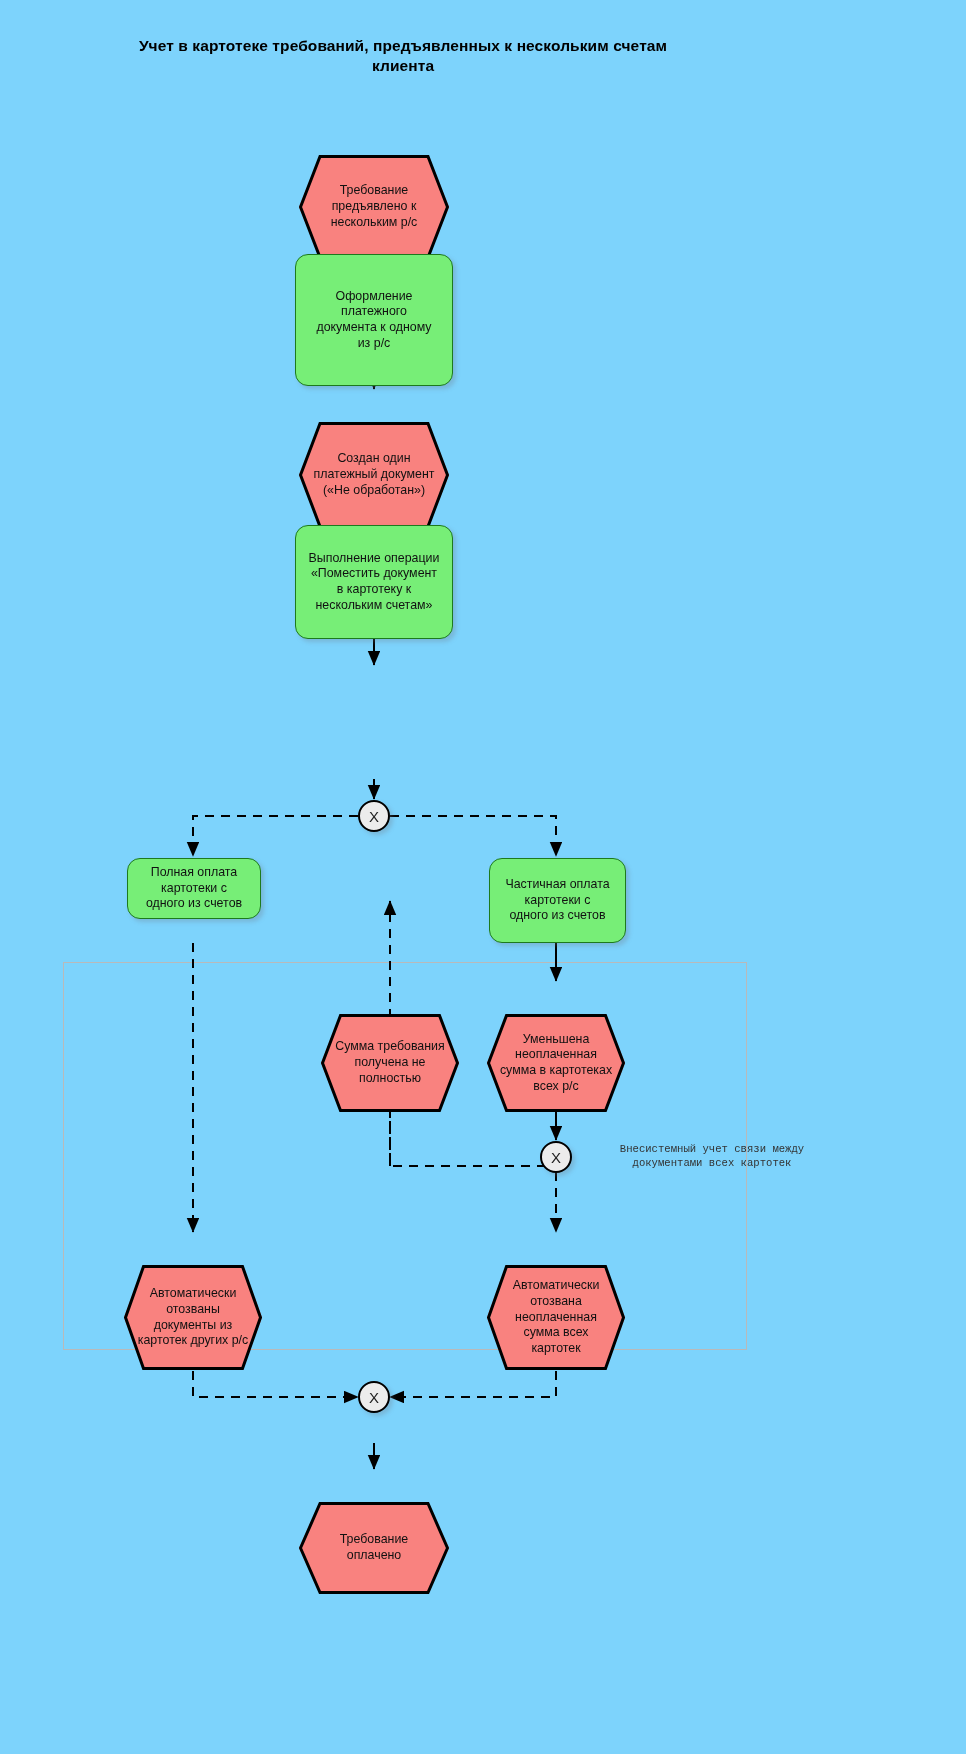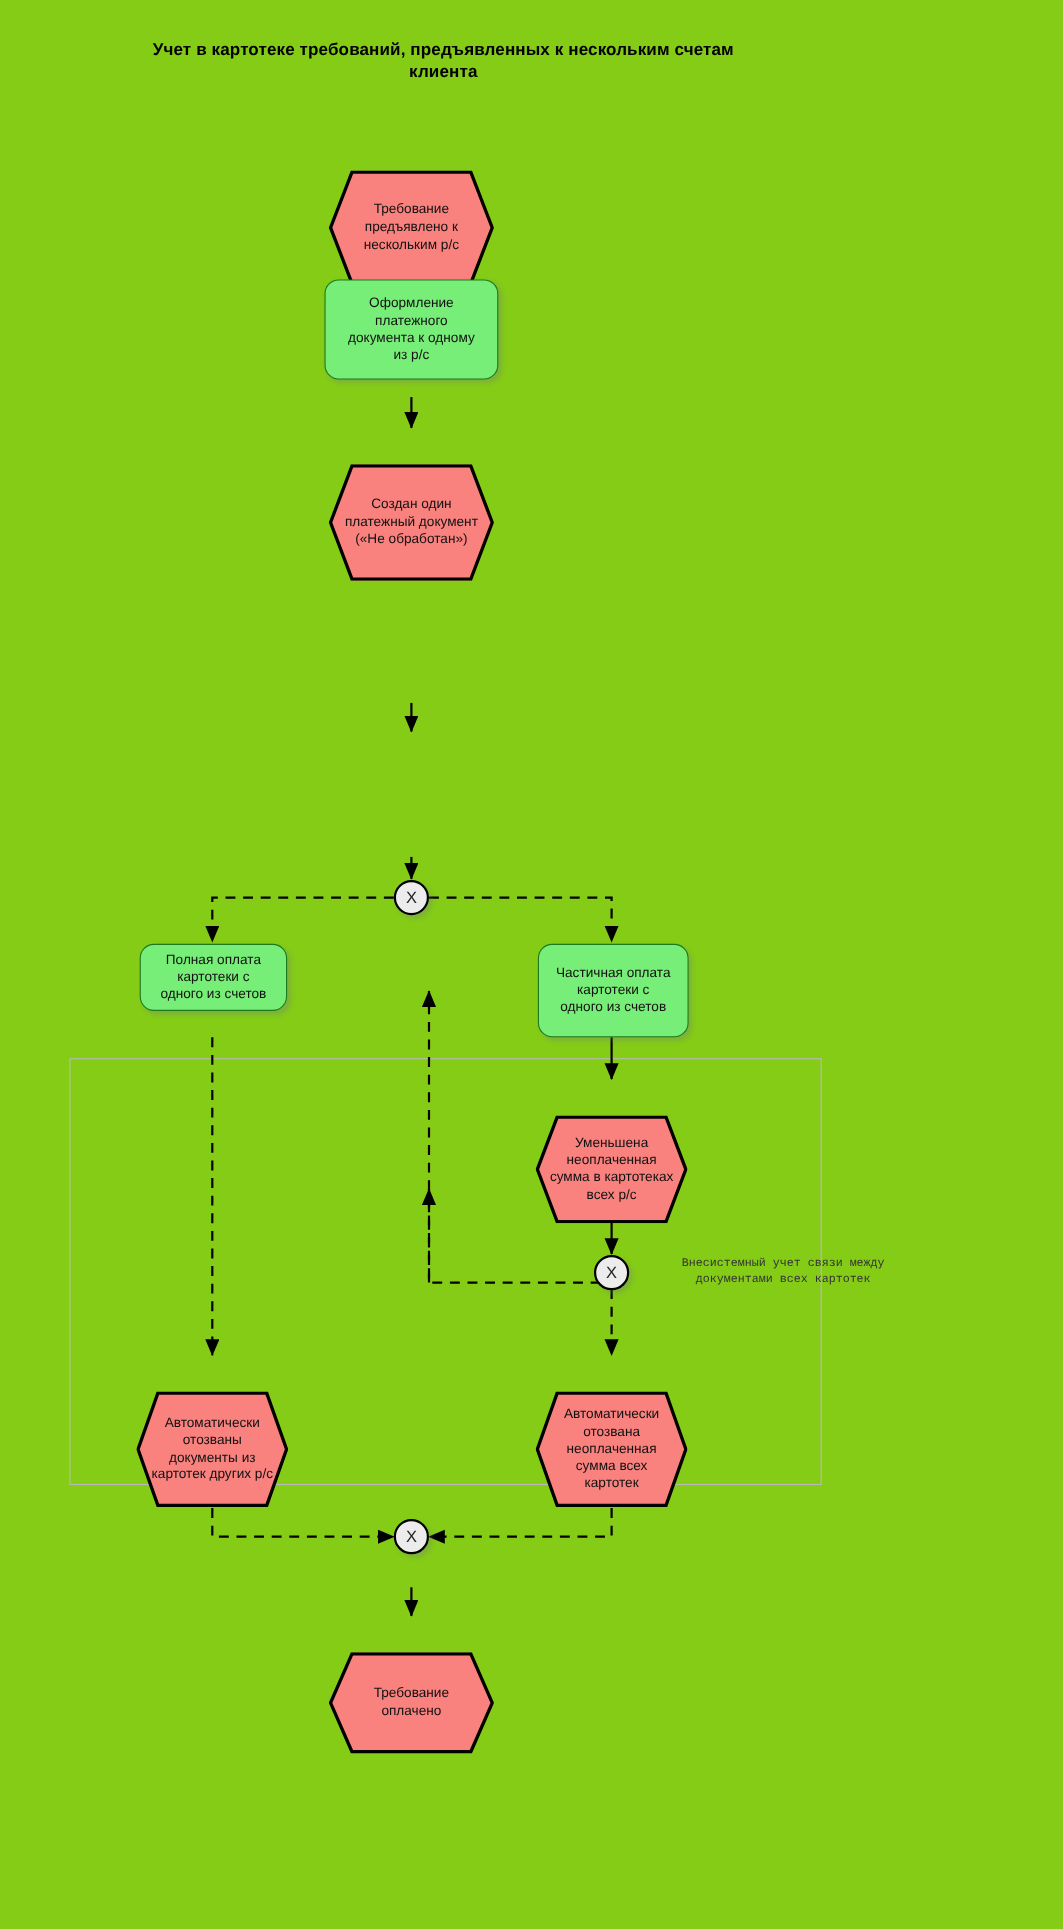--- a/index.html
+++ b/index.html
@@ -9,21 +9,21 @@
   }
   body {
     font-family: "Liberation Sans", sans-serif;
     color: #000000;
   }
   #canvas {
     position: relative;
     width: 966px;
     height: 1754px;
     overflow: hidden;
-    background: #84cc16;
+    background: #7dd3fc;
   }
 
   
   #diagram-title {
     position: absolute;
     left: 133px;
     top: 36px;
     width: 540px;
     text-align: center;
     font-size: 15.5px;
@@ -198,56 +198,72 @@
     <div class="hexshadow"></div>
     <div class="hexshape"></div>
     <svg class="hexoutline" viewBox="0 0 150 104" preserveAspectRatio="none">
       <polygon points="21,1.5 129,1.5 148.5,52 129,102.5 21,102.5 1.5,52" fill="none" stroke="#000" stroke-width="3" vector-effect="non-scaling-stroke"></polygon>
     </svg>
     <div class="label">Требование
 предъявлено к
 нескольким р/с</div>
   </div>
 
-  <div class="node task" style="left:295px; top:254px; width:158px; height:91px;">
+  <div class="node task" style="left:295px; top:254px; width:158px; height:132px;">
     <span class="label">Оформление
 платежного
 документа к одному
 из р/с</span>
   </div>
 
   <div class="event" style="left:299px; top:391px; width:150px; height:106px;">
     <div class="hexshadow"></div>
     <div class="hexshape"></div>
     <svg class="hexoutline" viewBox="0 0 150 106" preserveAspectRatio="none">
       <polygon points="21,1.5 129,1.5 148.5,53 129,104.5 21,104.5 1.5,53" fill="none" stroke="#000" stroke-width="3" vector-effect="non-scaling-stroke"></polygon>
     </svg>
     <div class="label">Создан один
 платежный документ
 («Не обработан»)</div>
   </div>
 
+  <div class="node task" style="left:295px; top:525px; width:158px; height:114px;">
+    <span class="label">Выполнение операции
+«Поместить документ
+в картотеку к
+нескольким счетам»</span>
+  </div>
 
 
   <div class="gateway" style="left:358px; top:800px;">
     <span>X</span>
   </div>
 
   <div class="node task" style="left:127px; top:858px; width:134px; height:61px;">
     <span class="label">Полная оплата
 картотеки с
 одного из счетов</span>
   </div>
 
   <div class="node task" style="left:489px; top:858px; width:137px; height:85px;">
     <span class="label">Частичная оплата
 картотеки с
 одного из счетов</span>
   </div>
 
+  <div class="event" style="left:321px; top:983px; width:138px; height:98px;">
+    <div class="hexshadow"></div>
+    <div class="hexshape"></div>
+    <svg class="hexoutline" viewBox="0 0 138 98" preserveAspectRatio="none">
+      <polygon points="19.5,1.5 118.5,1.5 136.5,49 118.5,96.5 19.5,96.5 1.5,49" fill="none" stroke="#000" stroke-width="3" vector-effect="non-scaling-stroke"></polygon>
+    </svg>
+    <div class="label">Сумма требования
+получена не
+полностью</div>
+  </div>
 
   <div class="event" style="left:487px; top:983px; width:138px; height:98px;">
     <div class="hexshadow"></div>
     <div class="hexshape"></div>
     <svg class="hexoutline" viewBox="0 0 138 98" preserveAspectRatio="none">
       <polygon points="19.5,1.5 118.5,1.5 136.5,49 118.5,96.5 19.5,96.5 1.5,49" fill="none" stroke="#000" stroke-width="3" vector-effect="non-scaling-stroke"></polygon>
     </svg>
     <div class="label">Уменьшена
 неоплаченная
 сумма в картотеках

